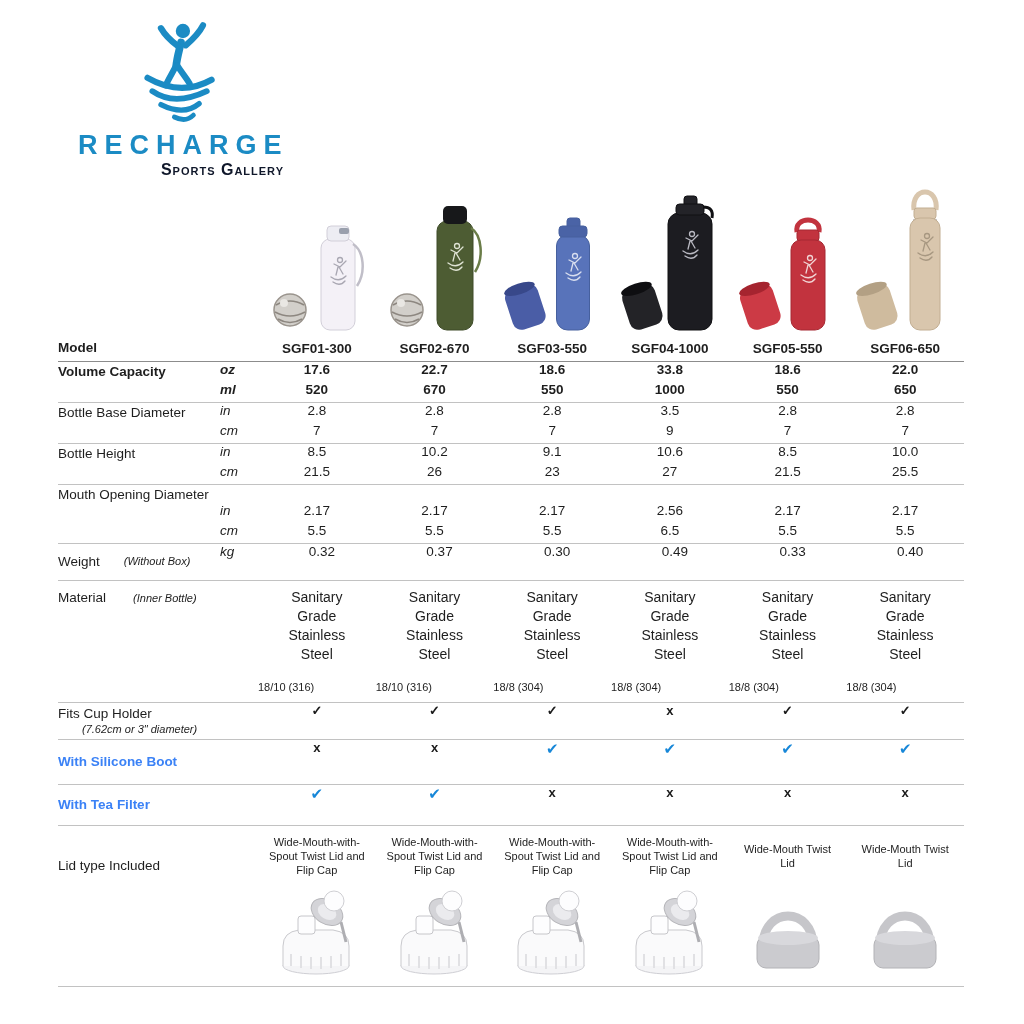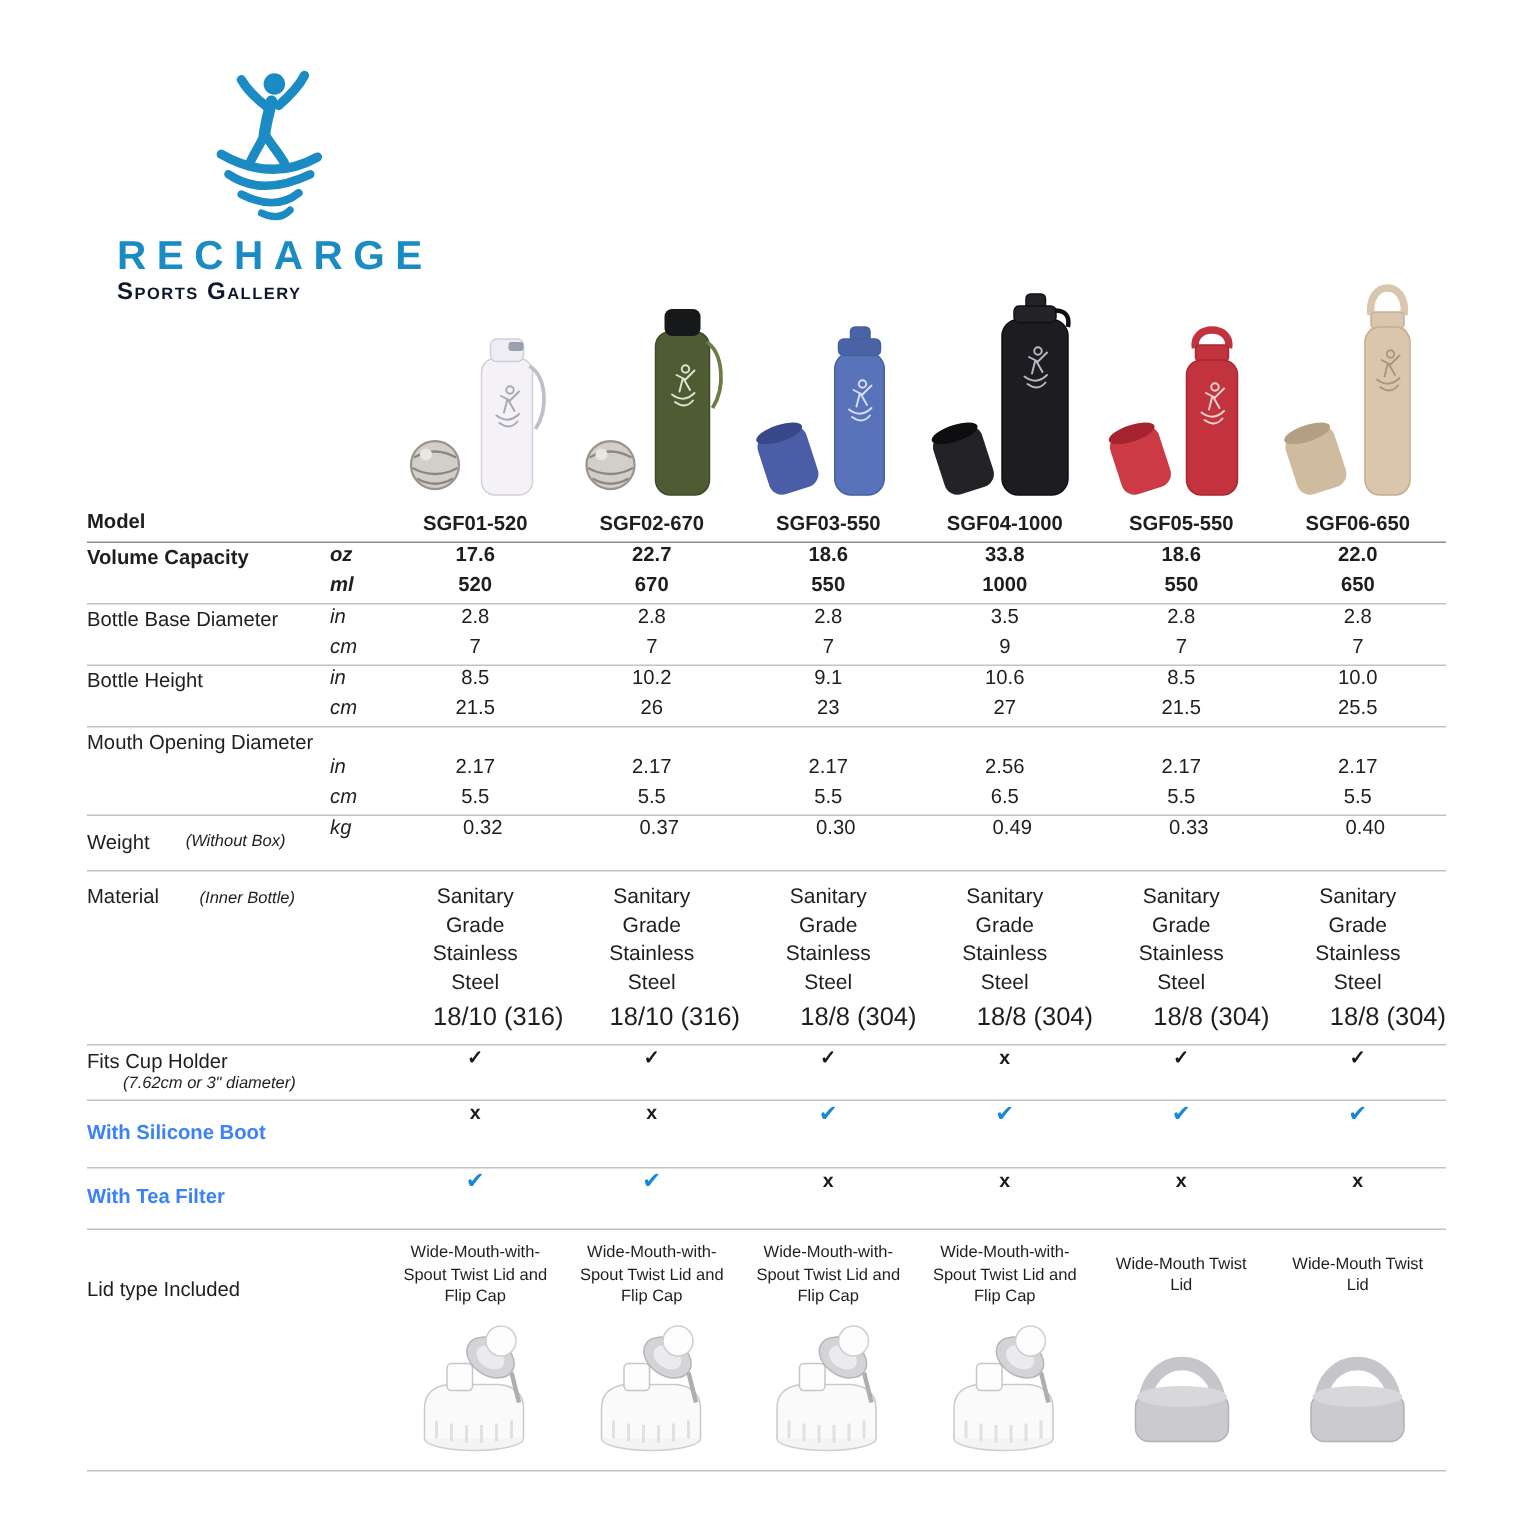--- a/index.html
+++ b/index.html
@@ -1,19 +1,19 @@
 <!DOCTYPE html>
 <html><head>
 <meta charset="utf-8">
 <style>
   html,body{margin:0;padding:0;background:#fff;}
   body{width:1024px;height:1024px;overflow:hidden;position:relative;
        font-family:"Liberation Sans", sans-serif;color:#1e1e1e;}
   .top{position:relative;height:338px;}
-  .brand{position:absolute;left:78px;top:45px;width:206px;text-align:left;}
+  .brand{position:absolute;left:78px;top:20px;width:206px;text-align:right;}
   .brand-icon{display:block;margin:0 auto;}
   .brand-name{font-size:27px;font-weight:700;letter-spacing:7px;margin-top:2px;}
   .brand-sub{font-size:16px;font-weight:700;font-variant:small-caps;letter-spacing:1px;margin-top:0px;}
   .products{position:absolute;left:258px;width:705px;bottom:4px;display:flex;}
   .product{flex:1;display:flex;align-items:flex-end;justify-content:center;}
 
   .spec-table{margin-left:58px;width:906px;font-size:13.5px;line-height:1.25;}
   .t-group{display:flex;border-bottom:1px solid #c2c2c2;}
   .t-group.model{border-bottom:1.5px solid #8c8c8c;}
   .t-label{flex:0 0 162px;width:162px;padding:2px 0;}
@@ -27,21 +27,21 @@
   .t-val{flex:1;text-align:center;}
   .t-val.bold{font-weight:700;}
   .model-row{display:flex;min-height:23px;align-items:center;}
   .model-name{flex:1;text-align:center;font-weight:700;}
   .spacer{height:18px;}
   .t-group.tall .t-subrow{min-height:36px;gap:10px;}
   .t-group.tall .t-label{display:flex;align-items:center;}
   .mat-row{align-items:flex-start;padding:7px 0 8px;}
   .mat{margin:0 auto;}
   .mat-top{font-size:14px;line-height:1.35;max-width:92px;margin:0 auto;text-align:center;}
-  .mat-spec{font-size:17px;margin-top:3px;text-align:right;}
+  .mat-spec{font-size:11px;margin-top:17px;text-align:left;}
   .t-group.mat-g .t-label{padding-top:9px;}
   .checkrow .t-val{font-size:13px;}
   .mark-check{font-weight:700;color:#1a1a1a;}
   .mark-check.blue{color:#1787d8;font-size:15px;font-weight:400;}
   .mark-x{font-weight:600;color:#1a1a1a;}
   .t-group.checks .t-label{display:flex;flex-direction:column;justify-content:center;}
   .lid-label{padding-top:32px;}
   .lidtext-row{min-height:60px;align-items:center;}
   .lidtext-row .t-val{font-size:11px;line-height:1.3;}
   .lidtext-row .t-val span{display:inline-block;max-width:96px;}
@@ -179,21 +179,21 @@
       </div>
     </div>
 </div>
 
 <div class="spec-table" id="spec-table">
     <div class="t-group model">
       <div class="t-label bold">Model</div>
       <div class="t-sub">
         <div class="t-subrow model-row">
           <div class="t-unit"></div>
-          <div class="model-name">SGF01-520</div>
+          <div class="model-name">SGF01-300</div>
           <div class="model-name">SGF02-670</div>
           <div class="model-name">SGF03-550</div>
           <div class="model-name">SGF04-1000</div>
           <div class="model-name">SGF05-550</div>
           <div class="model-name">SGF06-650</div>
         </div>
       </div>
     </div>
     <div class="t-group">
       <div class="t-label bold">Volume Capacity</div>

